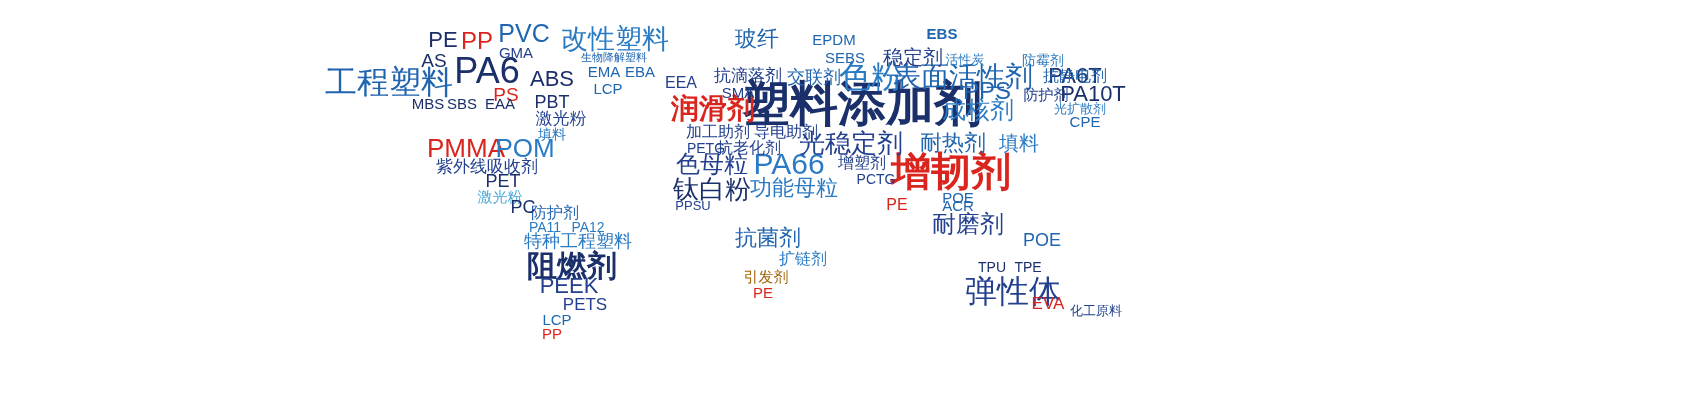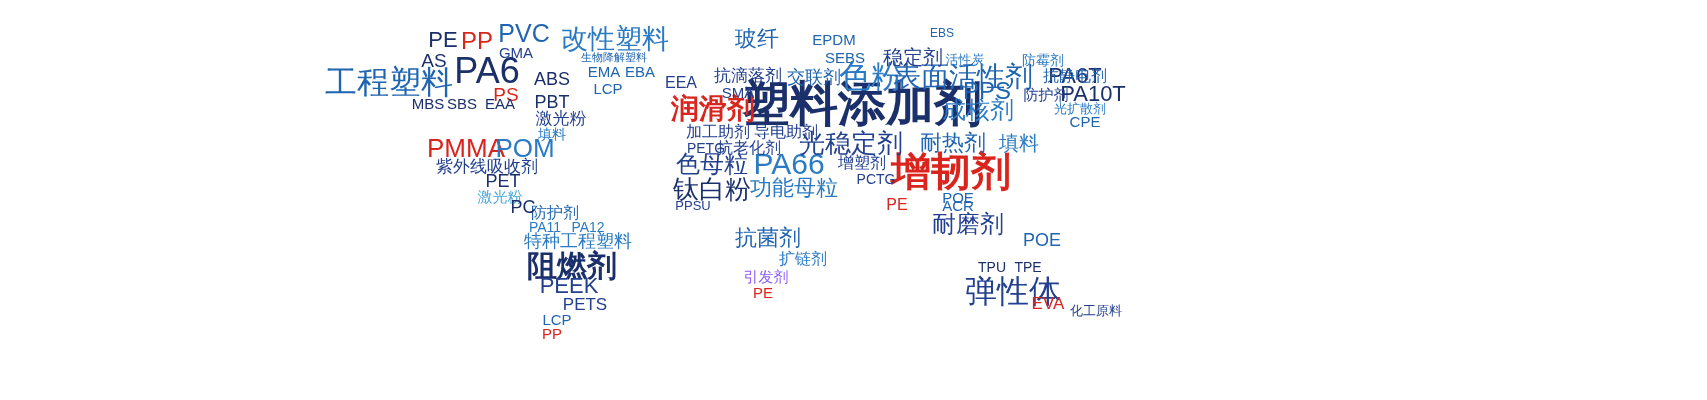--- a/index.html
+++ b/index.html
@@ -72,40 +72,40 @@
     <div class="word w-norm" style="left: 1043px; top: 60px; font-size: 14px; font-weight: 400; color: rgb(43, 123, 196);">防霉剂</div>
     <div class="word w-norm" style="left: 965px; top: 59px; font-size: 13px; font-weight: 400; color: rgb(43, 123, 196);">活性炭</div>
     <div class="word w-norm" style="left: 1075px; top: 76px; font-size: 16px; font-weight: 400; color: rgb(32, 101, 176);">抗静电剂</div>
     <div class="word w-norm" style="left: 1046px; top: 94px; font-size: 15px; font-weight: 400; color: rgb(35, 64, 142);">防护剂</div>
     <div class="word w-norm" style="left: 1080px; top: 108px; font-size: 13px; font-weight: 400; color: rgb(43, 123, 196);">光扩散剂</div>
     <div class="word w-norm" style="left: 561px; top: 118px; font-size: 17px; font-weight: 400; color: rgb(35, 64, 142);">激光粉</div>
     <div class="word w-norm" style="left: 552px; top: 134px; font-size: 14px; font-weight: 400; color: rgb(43, 123, 196);">填料</div>
     <div class="word w-norm" style="left: 500px; top: 196px; font-size: 15px; font-weight: 400; color: rgb(73, 168, 216);">激光粉</div>
     <div class="word w-norm" style="left: 555px; top: 213px; font-size: 16px; font-weight: 400; color: rgb(32, 101, 176);">防护剂</div>
     <div class="word w-norm" style="left: 768px; top: 259px; font-size: 16px; font-weight: 400; color: rgb(43, 123, 196); margin-left: 35px;">扩链剂</div>
-    <div class="word w-norm" style="left: 766px; top: 276px; font-size: 15px; font-weight: 400; color: #8b5cf6;">引发剂</div>
+    <div class="word w-norm" style="left: 766px; top: 276px; font-size: 15px; font-weight: 400; color: #a16207;">引发剂</div>
     <div class="word w-norm" style="left: 1096px; top: 310px; font-size: 13px; font-weight: 400; color: rgb(35, 64, 142);">化工原料</div>
     <div class="word w-norm" style="left: 443px; top: 40px; font-size: 22px; font-weight: 400; color: rgb(27, 47, 107);">PE</div>
     <div class="word w-norm" style="left: 477px; top: 41px; font-size: 24px; font-weight: 400; color: rgb(217, 37, 29);">PP</div>
     <div class="word w-norm" style="left: 524px; top: 33px; font-size: 25px; font-weight: 400; color: rgb(32, 101, 176);">PVC</div>
     <div class="word w-norm" style="left: 516px; top: 52px; font-size: 15px; font-weight: 400; color: rgb(35, 64, 142);">GMA</div>
     <div class="word w-norm" style="left: 434px; top: 60px; font-size: 19px; font-weight: 400; color: rgb(27, 47, 107);">AS</div>
-    <div class="word w-norm" style="left: 552px; top: 79px; font-size: 18px; font-weight: 400; color: rgb(27, 47, 107);">ABS</div>
+    <div class="word w-norm" style="left: 552px; top: 79px; font-size: 22px; font-weight: 400; color: rgb(27, 47, 107);">ABS</div>
     <div class="word w-norm" style="left: 506px; top: 94px; font-size: 19px; font-weight: 400; color: rgb(217, 37, 29);">PS</div>
     <div class="word w-norm" style="left: 428px; top: 103px; font-size: 15px; font-weight: 400; color: rgb(27, 47, 107);">MBS</div>
     <div class="word w-norm" style="left: 462px; top: 103px; font-size: 15px; font-weight: 400; color: rgb(27, 47, 107);">SBS</div>
     <div class="word w-norm" style="left: 500px; top: 103px; font-size: 15px; font-weight: 400; color: rgb(27, 47, 107);">EAA</div>
     <div class="word w-norm" style="left: 552px; top: 102px; font-size: 18px; font-weight: 400; color: rgb(27, 47, 107);">PBT</div>
     <div class="word w-norm" style="left: 604px; top: 71px; font-size: 15px; font-weight: 400; color: rgb(32, 101, 176);">EMA</div>
     <div class="word w-norm" style="left: 640px; top: 71px; font-size: 15px; font-weight: 400; color: rgb(32, 101, 176);">EBA</div>
     <div class="word w-norm" style="left: 608px; top: 88px; font-size: 15px; font-weight: 400; color: rgb(32, 101, 176);">LCP</div>
     <div class="word w-norm" style="left: 681px; top: 83px; font-size: 16px; font-weight: 400; color: rgb(35, 64, 142);">EEA</div>
     <div class="word w-norm" style="left: 738px; top: 92px; font-size: 15px; font-weight: 400; color: rgb(35, 64, 142);">SMA</div>
     <div class="word w-norm" style="left: 834px; top: 39px; font-size: 15px; font-weight: 400; color: rgb(32, 101, 176);">EPDM</div>
-    <div class="word w-norm" style="left: 942px; top: 33px; font-size: 12px; font-weight: 400; color: rgb(32, 101, 176);">EBS</div>
+    <div class="word w-norm" style="left: 942px; top: 33px; font-size: 15px; font-weight: 700; color: rgb(32, 101, 176);">EBS</div>
     <div class="word w-norm" style="left: 845px; top: 57px; font-size: 15px; font-weight: 400; color: rgb(32, 101, 176);">SEBS</div>
     <div class="word w-norm" style="left: 706px; top: 148px; font-size: 14px; font-weight: 400; color: rgb(35, 64, 142);">PETG</div>
     <div class="word w-norm" style="left: 876px; top: 179px; font-size: 14px; font-weight: 400; color: rgb(35, 64, 142);">PCTG</div>
     <div class="word w-norm" style="left: 693px; top: 205px; font-size: 13px; font-weight: 400; color: rgb(35, 64, 142);">PPSU</div>
     <div class="word w-norm" style="left: 503px; top: 181px; font-size: 18px; font-weight: 400; color: rgb(27, 47, 107);">PET</div>
     <div class="word w-norm" style="left: 523px; top: 207px; font-size: 18px; font-weight: 400; color: rgb(27, 47, 107);">PC</div>
     <div class="word w-norm" style="left: 545px; top: 227px; font-size: 14px; font-weight: 400; color: rgb(43, 123, 196);">PA11</div>
     <div class="word w-norm" style="left: 588px; top: 227px; font-size: 14px; font-weight: 400; color: rgb(43, 123, 196);">PA12</div>
     <div class="word w-norm" style="left: 569px; top: 286px; font-size: 22px; font-weight: 400; color: rgb(35, 64, 142);">PEEK</div>
     <div class="word w-norm" style="left: 585px; top: 304px; font-size: 17px; font-weight: 400; color: rgb(35, 64, 142);">PETS</div>

